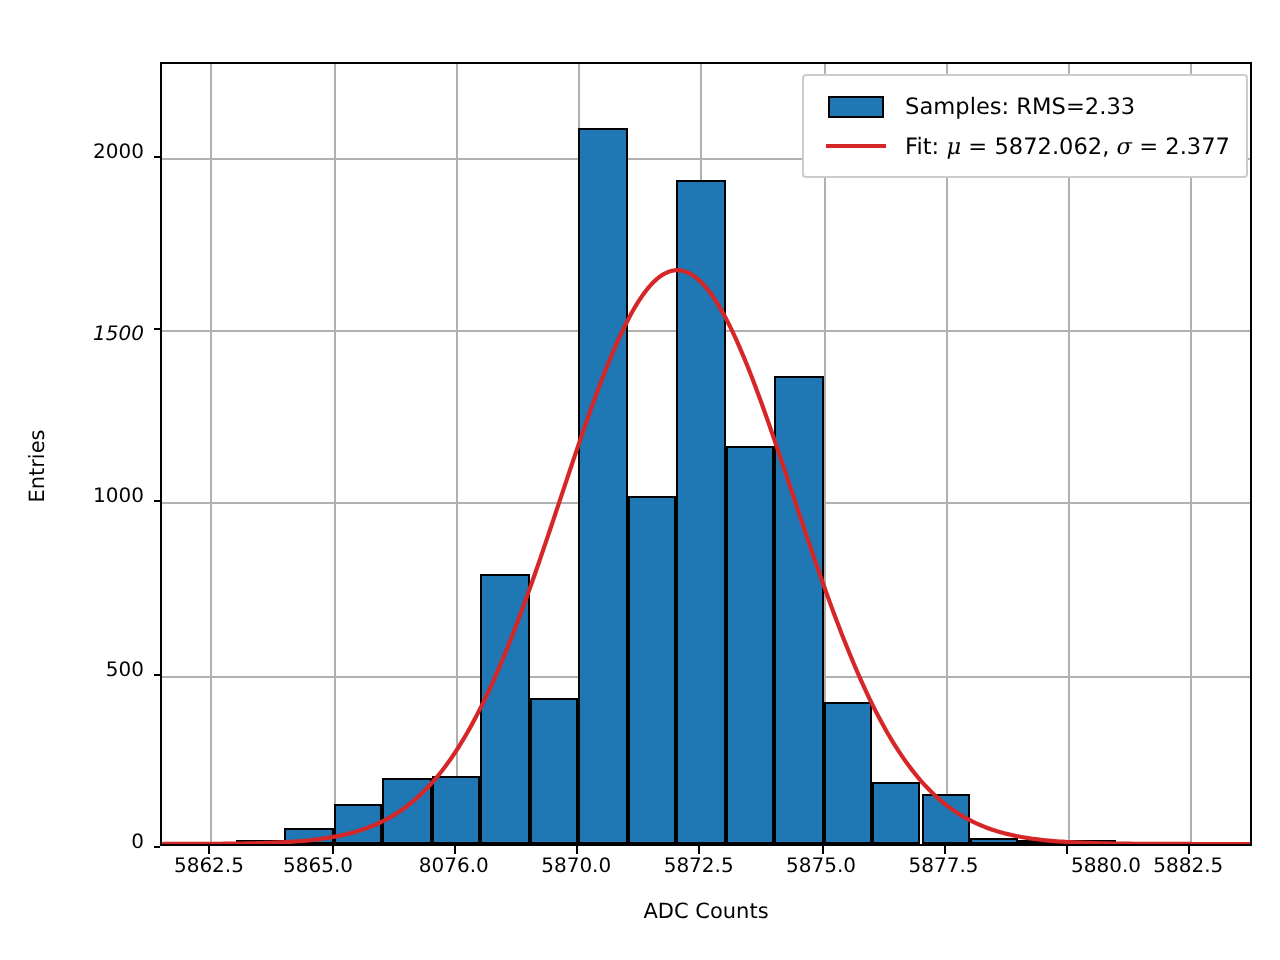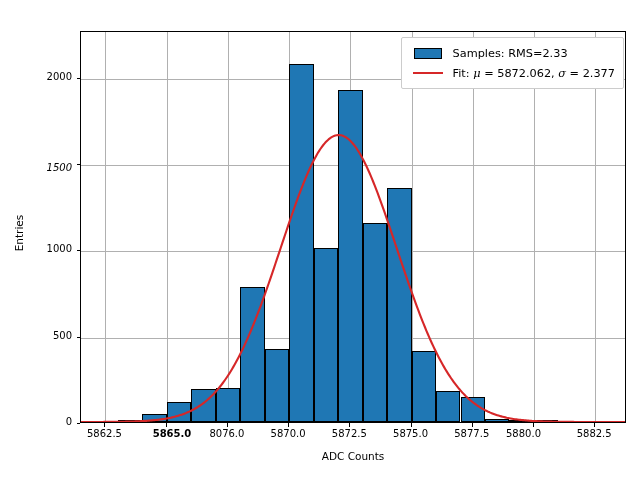--- a/index.html
+++ b/index.html
@@ -147,33 +147,33 @@
       <span class="legend-key">
         <span class="legend-line"></span>
       </span>
       <span class="legend-text"><span>Fit: </span><span class="mathit">μ</span><span> = 5872.062, </span><span class="mathit">σ</span><span> = 2.377</span></span>
     </div>
   </div>
 
 <div class="xtick-mark" style="left: 104.48px;"></div>
     <div class="xtick-label" style="left: 104.48px;">5862.5</div>
     <div class="xtick-mark" style="left: 165.7px;"></div>
-    <div class="xtick-label" style="left: 172px; font-weight: bold;">5865.0</div>
+    <div class="xtick-label" style="left: 159px;">5865.0</div>
     <div class="xtick-mark" style="left: 226.91px;"></div>
     <div class="xtick-label" style="left: 226.91px;">8076.0</div>
     <div class="xtick-mark" style="left: 288.12px;"></div>
     <div class="xtick-label" style="left: 288.12px;">5870.0</div>
     <div class="xtick-mark" style="left: 349.33px;"></div>
     <div class="xtick-label" style="left: 349.33px;">5872.5</div>
     <div class="xtick-mark" style="left: 410.54px;"></div>
     <div class="xtick-label" style="left: 410.54px;">5875.0</div>
     <div class="xtick-mark" style="left: 471.75px;"></div>
     <div class="xtick-label" style="left: 471.75px;">5877.5</div>
     <div class="xtick-mark" style="left: 532.96px;"></div>
-    <div class="xtick-label" style="left: 506px; text-align: right;">5880.0</div>
+    <div class="xtick-label" style="left: 553px;">5880.0</div>
     <div class="xtick-mark" style="left: 594.17px;"></div>
     <div class="xtick-label" style="left: 594.17px;">5882.5</div>
     <div class="ytick-mark" style="top: 423px;"></div>
     <div class="ytick-label" style="top: 423px;">0</div>
     <div class="ytick-mark" style="top: 336.66px;"></div>
     <div class="ytick-label" style="top: 336.66px;">500</div>
     <div class="ytick-mark" style="top: 250.31px;"></div>
     <div class="ytick-label" style="top: 250.31px;">1000</div>
     <div class="ytick-mark" style="top: 163.97px;"></div>
     <div class="ytick-label" style="top: 169px; font-style: italic;">1500</div>

